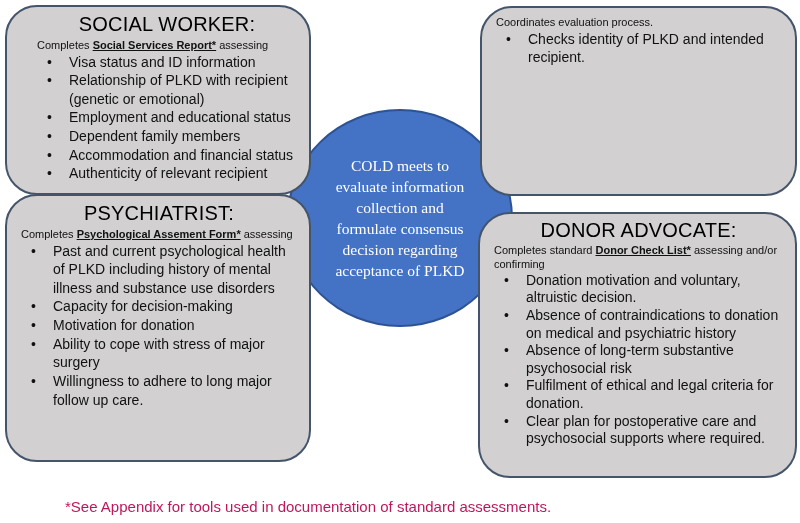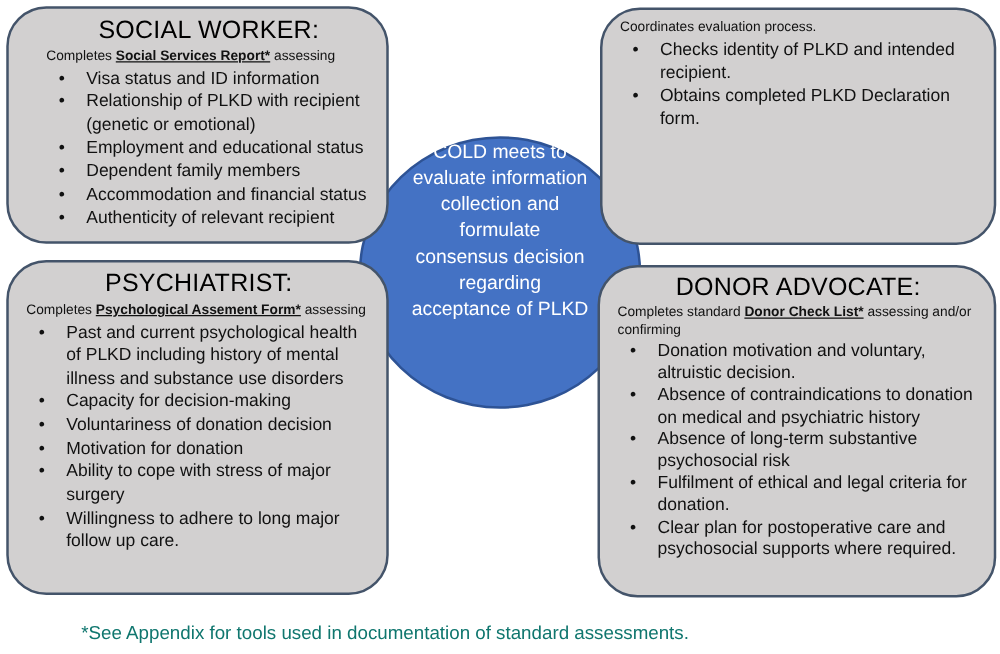--- a/index.html
+++ b/index.html
@@ -26,23 +26,24 @@
   .center-circle {
     position: absolute;
     left: 287px;
     top: 109px;
     width: 226px;
     height: 218px;
     border-radius: 50%;
     background: var(--circle-fill);
     border: 2px solid var(--circle-border);
     display: flex;
-    align-items: flex-start;
+    align-items: center;
     justify-content: center;
     z-index: 1;
+    font-family: Liberation Serif, serif;
   }
   .center-circle .circle-text {
     width: 142px;
     text-align: center;
     color: var(--circle-ink);
     font-size: 15.5px;
     line-height: 1.36;
   }
 
   
@@ -50,21 +51,21 @@
     position: absolute;
     background: var(--box-fill);
     border: 2px solid var(--box-border);
     border-radius: 32px;
     z-index: 2;
     padding: 5px 10px 0 12px;
     color: var(--ink);
   }
   .box-sw  { left: 5px;   top: 5px;   width: 306px; height: 190px; padding-left: 28px; }
   .box-tc  { left: 480px; top: 6px;   width: 317px; height: 190px; }
-  .box-psy { left: 5px;   top: 208px; width: 306px; height: 268px; }
+  .box-psy { left: 5px;   top: 194px; width: 306px; height: 268px; }
   .box-da  { left: 478px; top: 212px; width: 319px; height: 266px; }
 
   .box .box-title {
     margin: 0;
     text-align: center;
     font-size: 20px;
     font-weight: 400;
     color: #000;
     letter-spacing: 0.2px;
     line-height: 1.2;
@@ -97,21 +98,21 @@
   
   .box-da .intro, .box-da ul { line-height: 1.26; }
   .box-da { padding-top: 4px; }
 
   .footnote {
     position: absolute;
     left: 65px;
     top: 498px;
     margin: 0;
     font-size: 15px;
-    color: #0f766e;
+    color: #be185d;
     z-index: 3;
   }
 </style>
 </head>
 <body>
 
 <div class="canvas">
 
   <div class="center-circle">
     <div class="circle-text">COLD meets to evaluate information collection and formulate consensus decision regarding acceptance of PLKD</div>
@@ -127,31 +128,29 @@
         <li>Dependent family members</li>
         <li>Accommodation and financial status</li>
         <li>Authenticity of relevant recipient</li>
       </ul>
   </section>
 
   <section class="box box-tc">
     <p class="intro"><span>Coordinates evaluation process.</span><span class="emph"></span><span></span></p>
     <ul>
         <li>Checks identity of PLKD and intended recipient.</li>
-        <li>Obtains completed PLKD Declaration form.</li>
       </ul>
   </section>
 
   <section class="box box-psy">
     <h2 class="box-title">PSYCHIATRIST:</h2>
     <p class="intro"><span>Completes </span><span class="emph">Psychological Assement Form*</span><span> assessing</span></p>
     <ul>
         <li>Past and current psychological health of PLKD including history of mental illness and substance use disorders</li>
         <li>Capacity for decision-making</li>
-        <li>Voluntariness of donation decision</li>
         <li>Motivation for donation</li>
         <li>Ability to cope with stress of major surgery</li>
         <li>Willingness to adhere to long major follow up care.</li>
       </ul>
   </section>
 
   <section class="box box-da">
     <h2 class="box-title">DONOR ADVOCATE:</h2>
     <p class="intro"><span>Completes standard </span><span class="emph">Donor Check List*</span><span> assessing and/or confirming</span></p>
     <ul>

